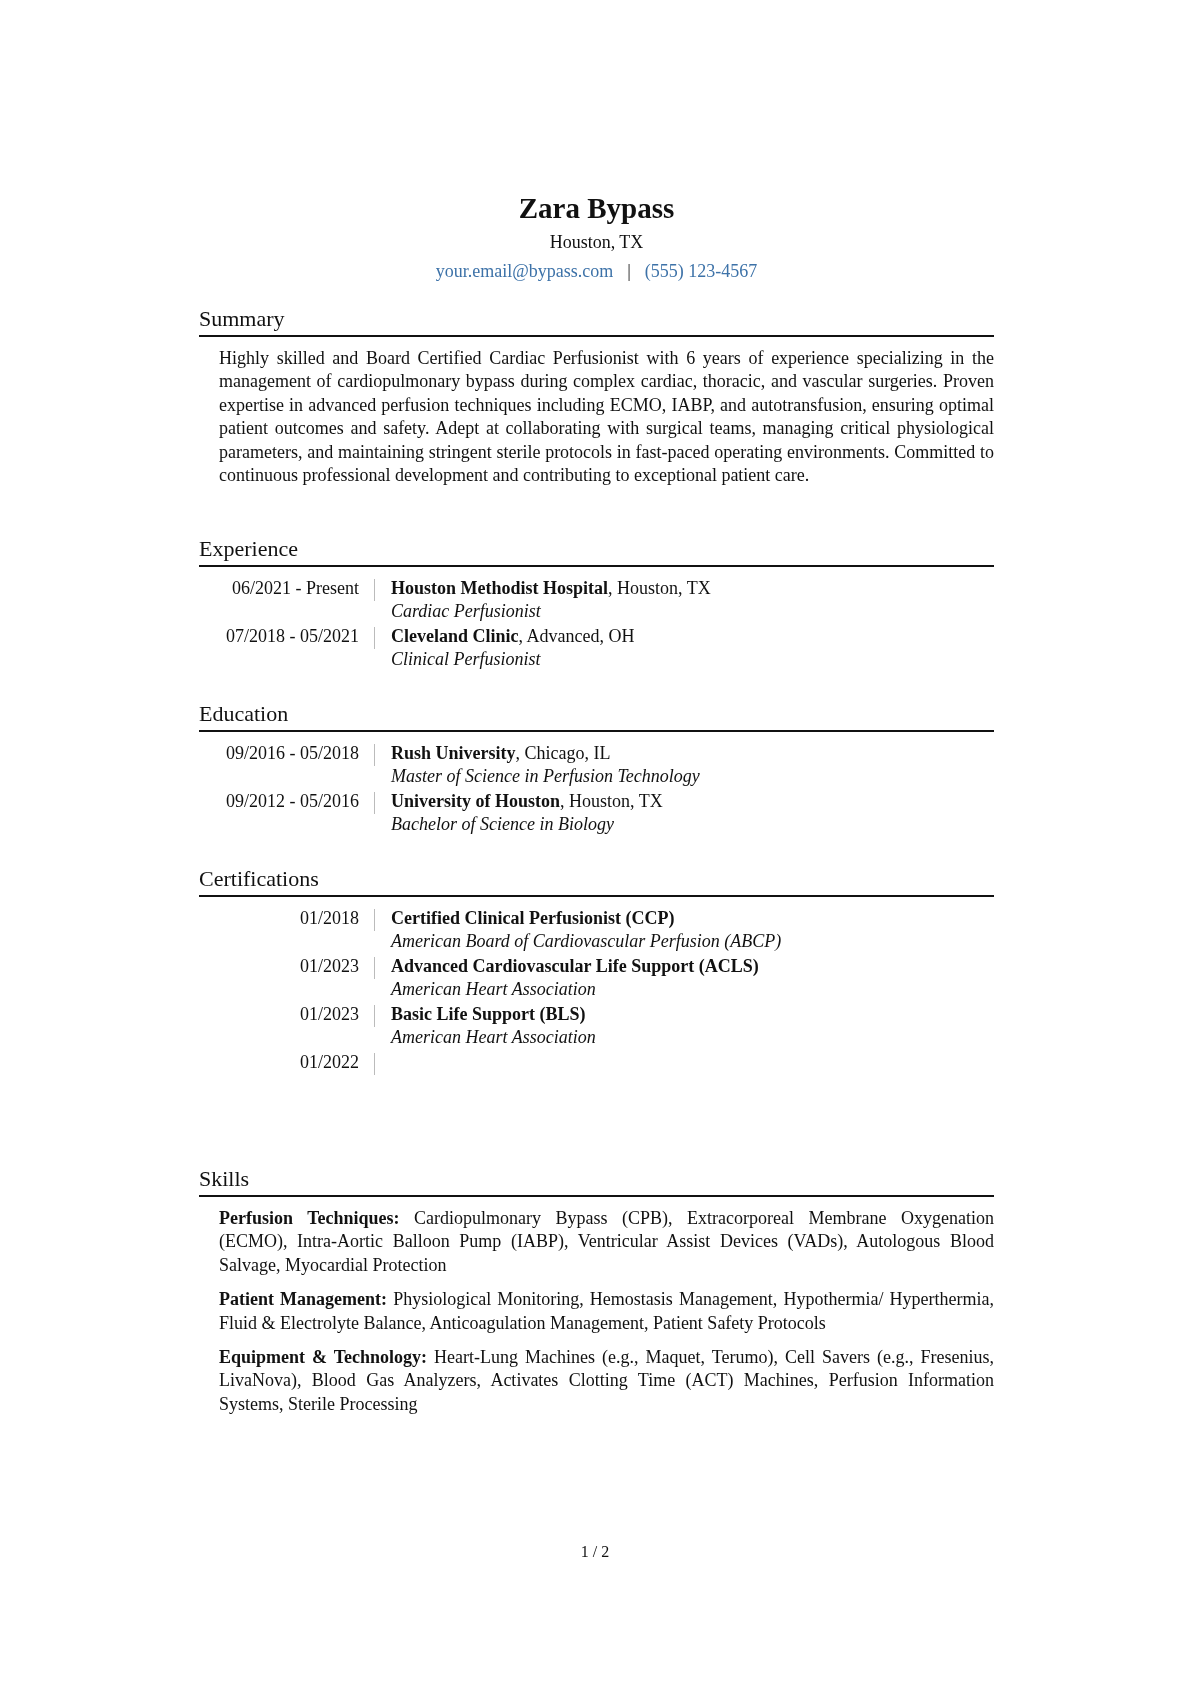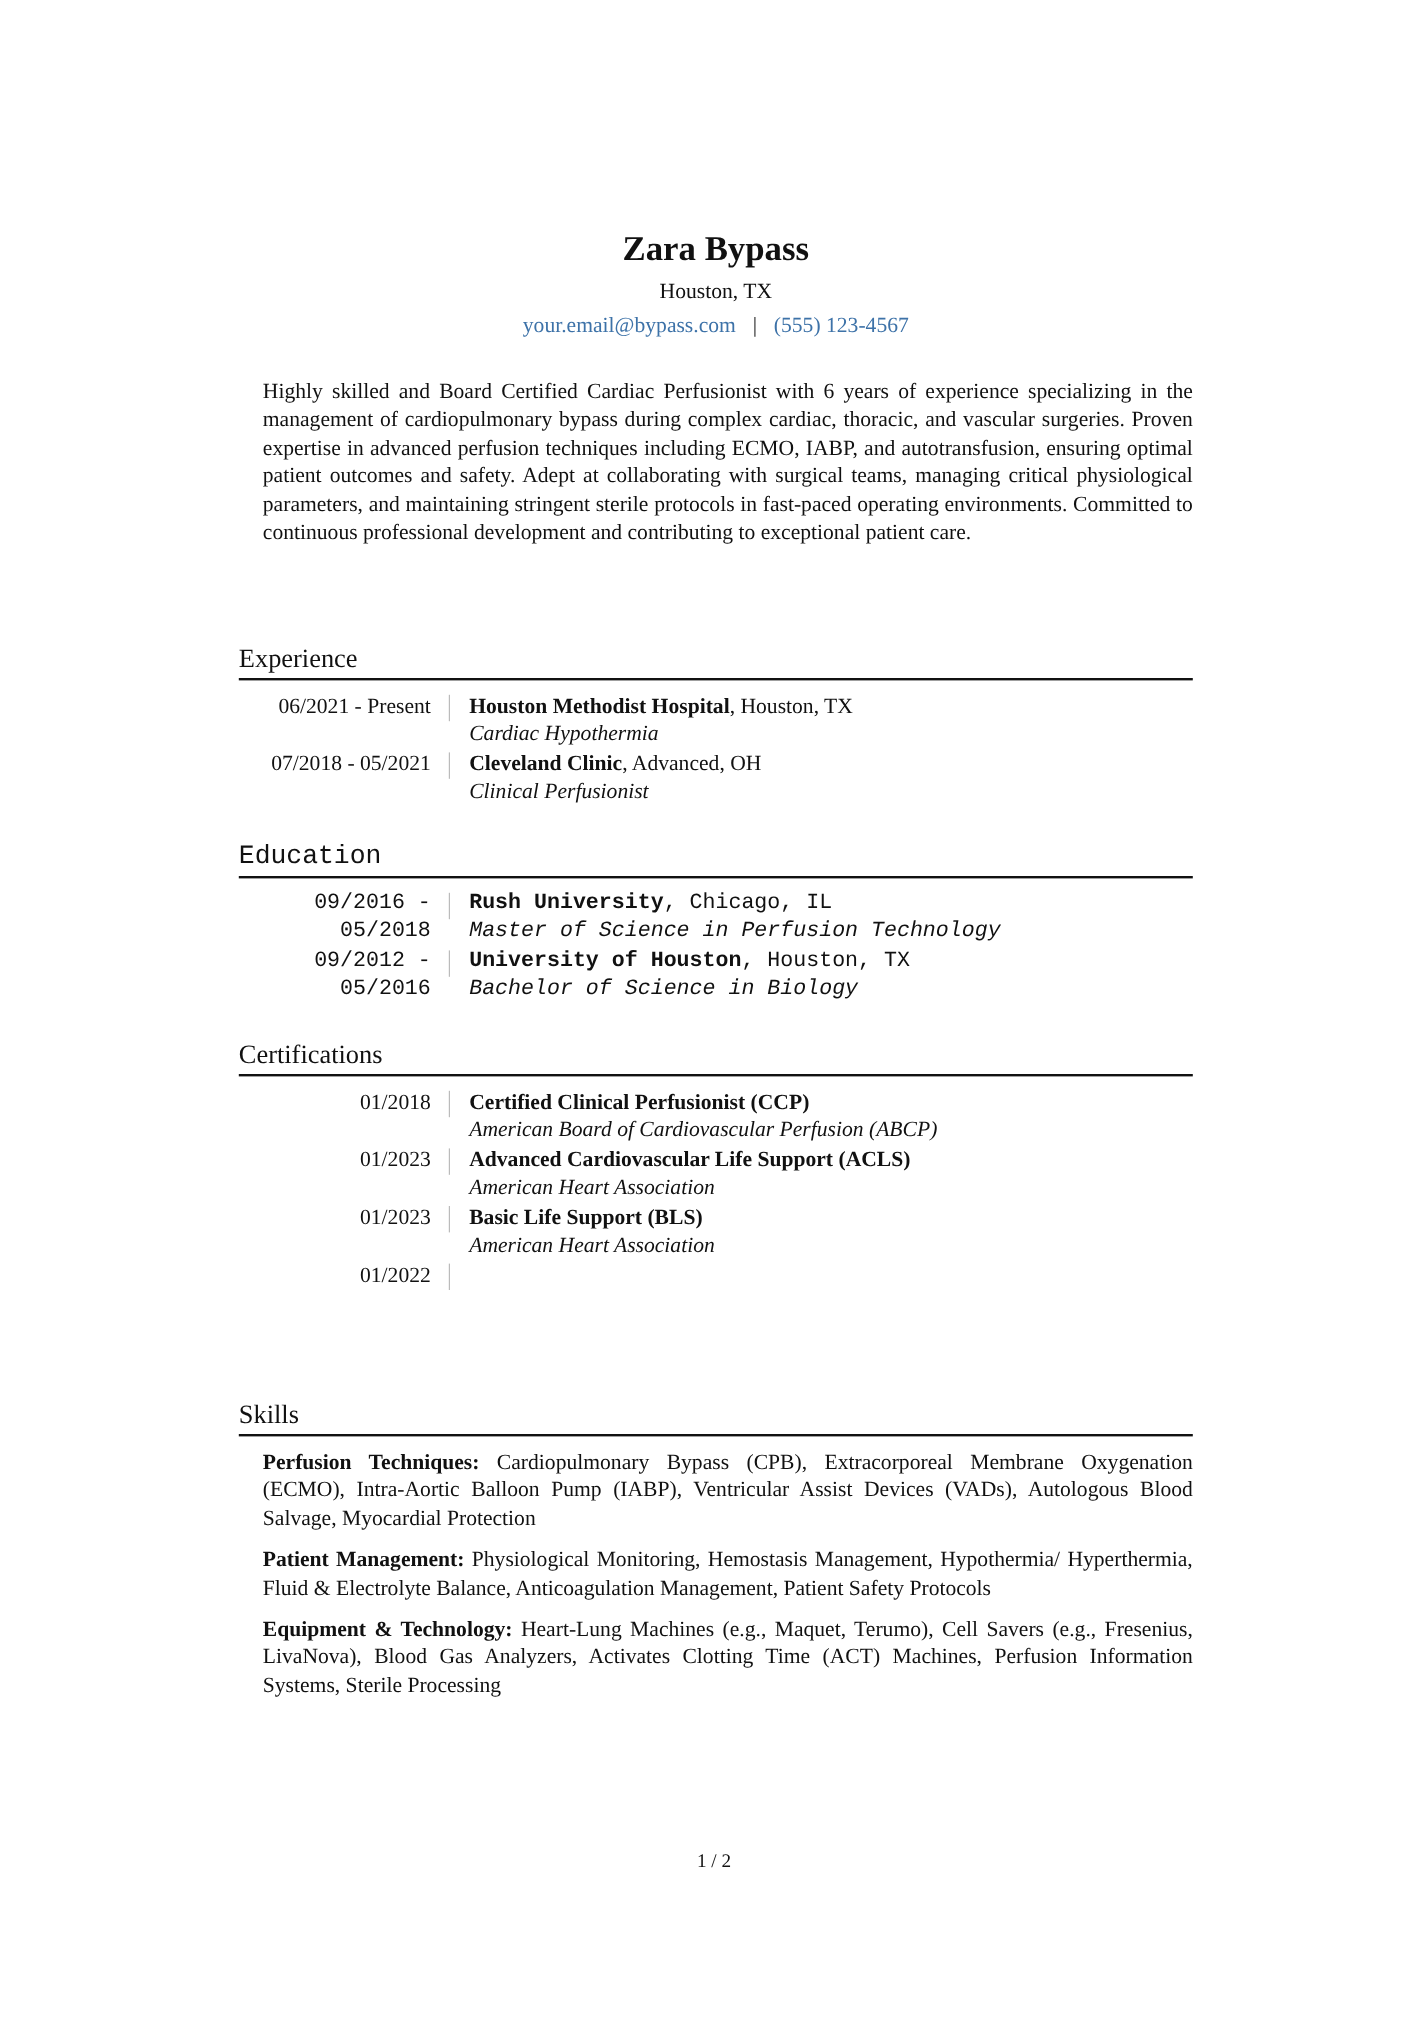--- a/index.html
+++ b/index.html
@@ -58,46 +58,47 @@
 
   <div class="header">
     <h1 class="name">Zara Bypass</h1>
     <div class="location">Houston, TX</div>
     <div class="contact">
       <a href="#">your.email@bypass.com</a><span class="sep">|</span><a href="#">(555) 123-4567</a>
     </div>
   </div>
 
   <div class="section" style="top:305px;">
+    <h2 class="section-title">Summary</h2>
     <p class="summary-text">Highly skilled and Board Certified Cardiac Perfusionist with 6 years of experience specializing in the management of cardiopulmonary bypass during complex cardiac, thoracic, and vascular surgeries. Proven expertise in advanced perfusion techniques including ECMO, IABP, and autotransfusion, ensuring optimal patient outcomes and safety. Adept at collaborating with surgical teams, managing critical physiological parameters, and maintaining stringent sterile protocols in fast-paced operating environments. Committed to continuous professional development and contributing to exceptional patient care.</p>
   </div>
 
   <div class="section" style="top:535px;">
     <h2 class="section-title">Experience</h2>
     <div class="entries">
       <div class="entry">
         <div class="entry-date">06/2021 - Present</div>
         <div class="entry-sep"></div>
         <div class="entry-body">
           <div class="entry-title"><b>Houston Methodist Hospital</b><span>, Houston, TX</span></div>
-          <div class="entry-sub">Cardiac Hypothermia</div>
+          <div class="entry-sub">Cardiac Perfusionist</div>
         </div>
       </div>
       <div class="entry">
         <div class="entry-date">07/2018 - 05/2021</div>
         <div class="entry-sep"></div>
         <div class="entry-body">
           <div class="entry-title"><b>Cleveland Clinic</b><span>, Advanced, OH</span></div>
           <div class="entry-sub">Clinical Perfusionist</div>
         </div>
       </div>
     </div>
   </div>
 
-  <div class="section" style="top:700px;font-family:Liberation Mono, monospace;">
+  <div class="section" style="top:700px;">
     <h2 class="section-title">Education</h2>
     <div class="entries">
       <div class="entry">
         <div class="entry-date">09/2016 - 05/2018</div>
         <div class="entry-sep"></div>
         <div class="entry-body">
           <div class="entry-title"><b>Rush University</b><span>, Chicago, IL</span></div>
           <div class="entry-sub">Master of Science in Perfusion Technology</div>
         </div>
       </div>

